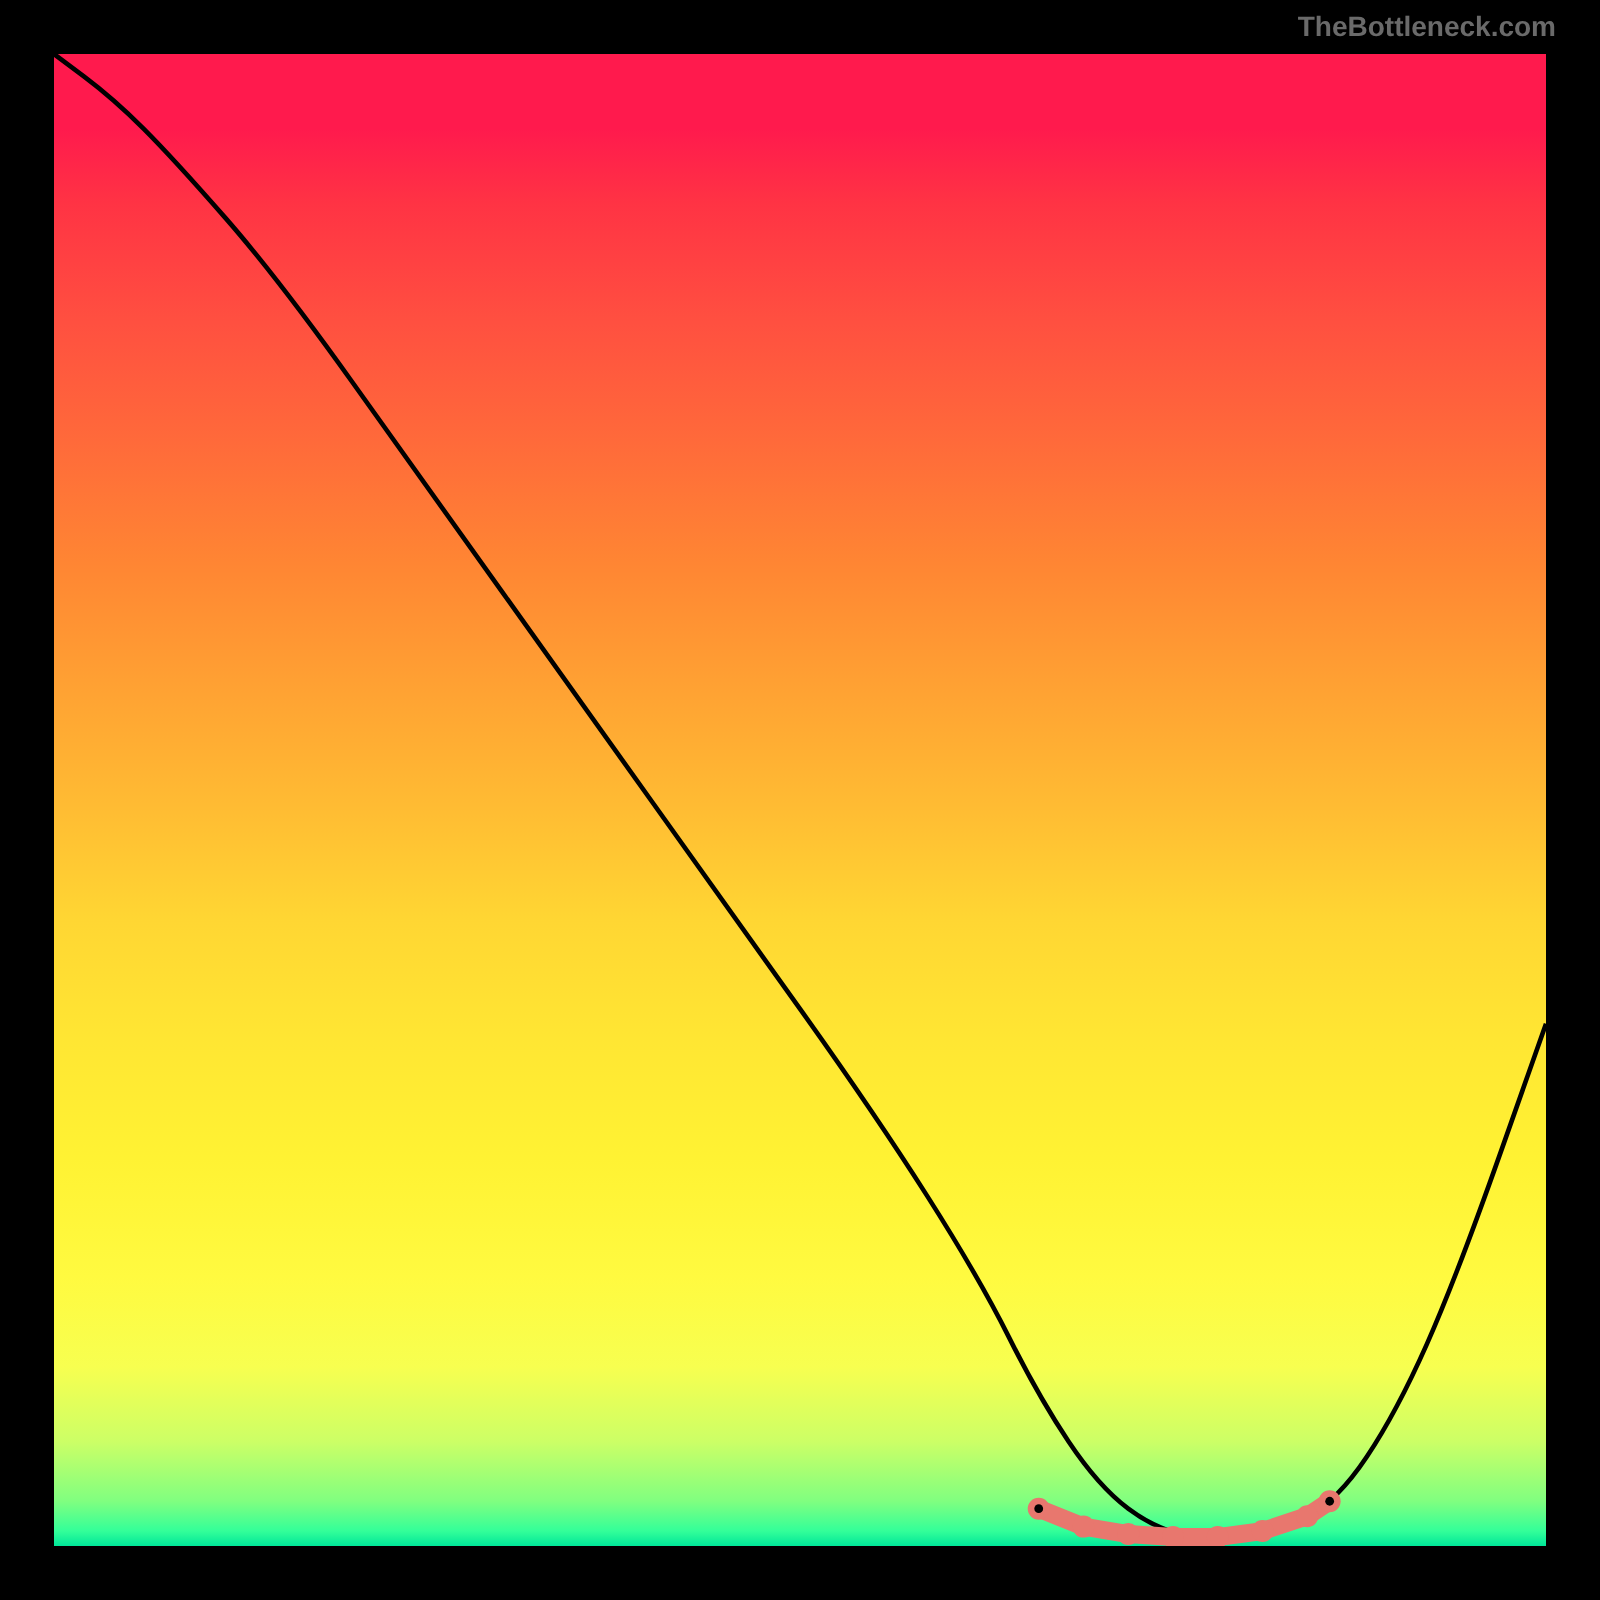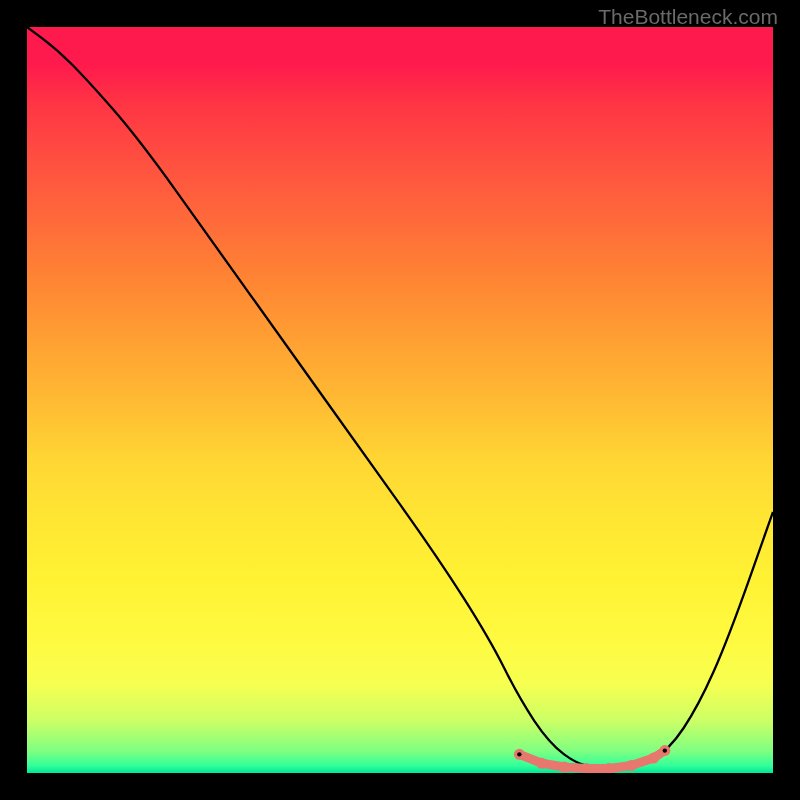--- a/index.html
+++ b/index.html
@@ -9,22 +9,22 @@
     width: 800px;
     height: 800px;
     position: relative;
     font-family: Arial, sans-serif;
   }
   .attribution {
     position: absolute;
     top: 5px;
     right: 22px;
     color: #6a6a6a;
-    font-size: 21px;
-    font-weight: normal;
+    font-size: 14px;
+    font-weight: bold;
     z-index: 10;
   }
   .plot-area {
     position: absolute;
     left: 27px;
     top: 27px;
     width: 746px;
     height: 746px;
     overflow: hidden;
   }

